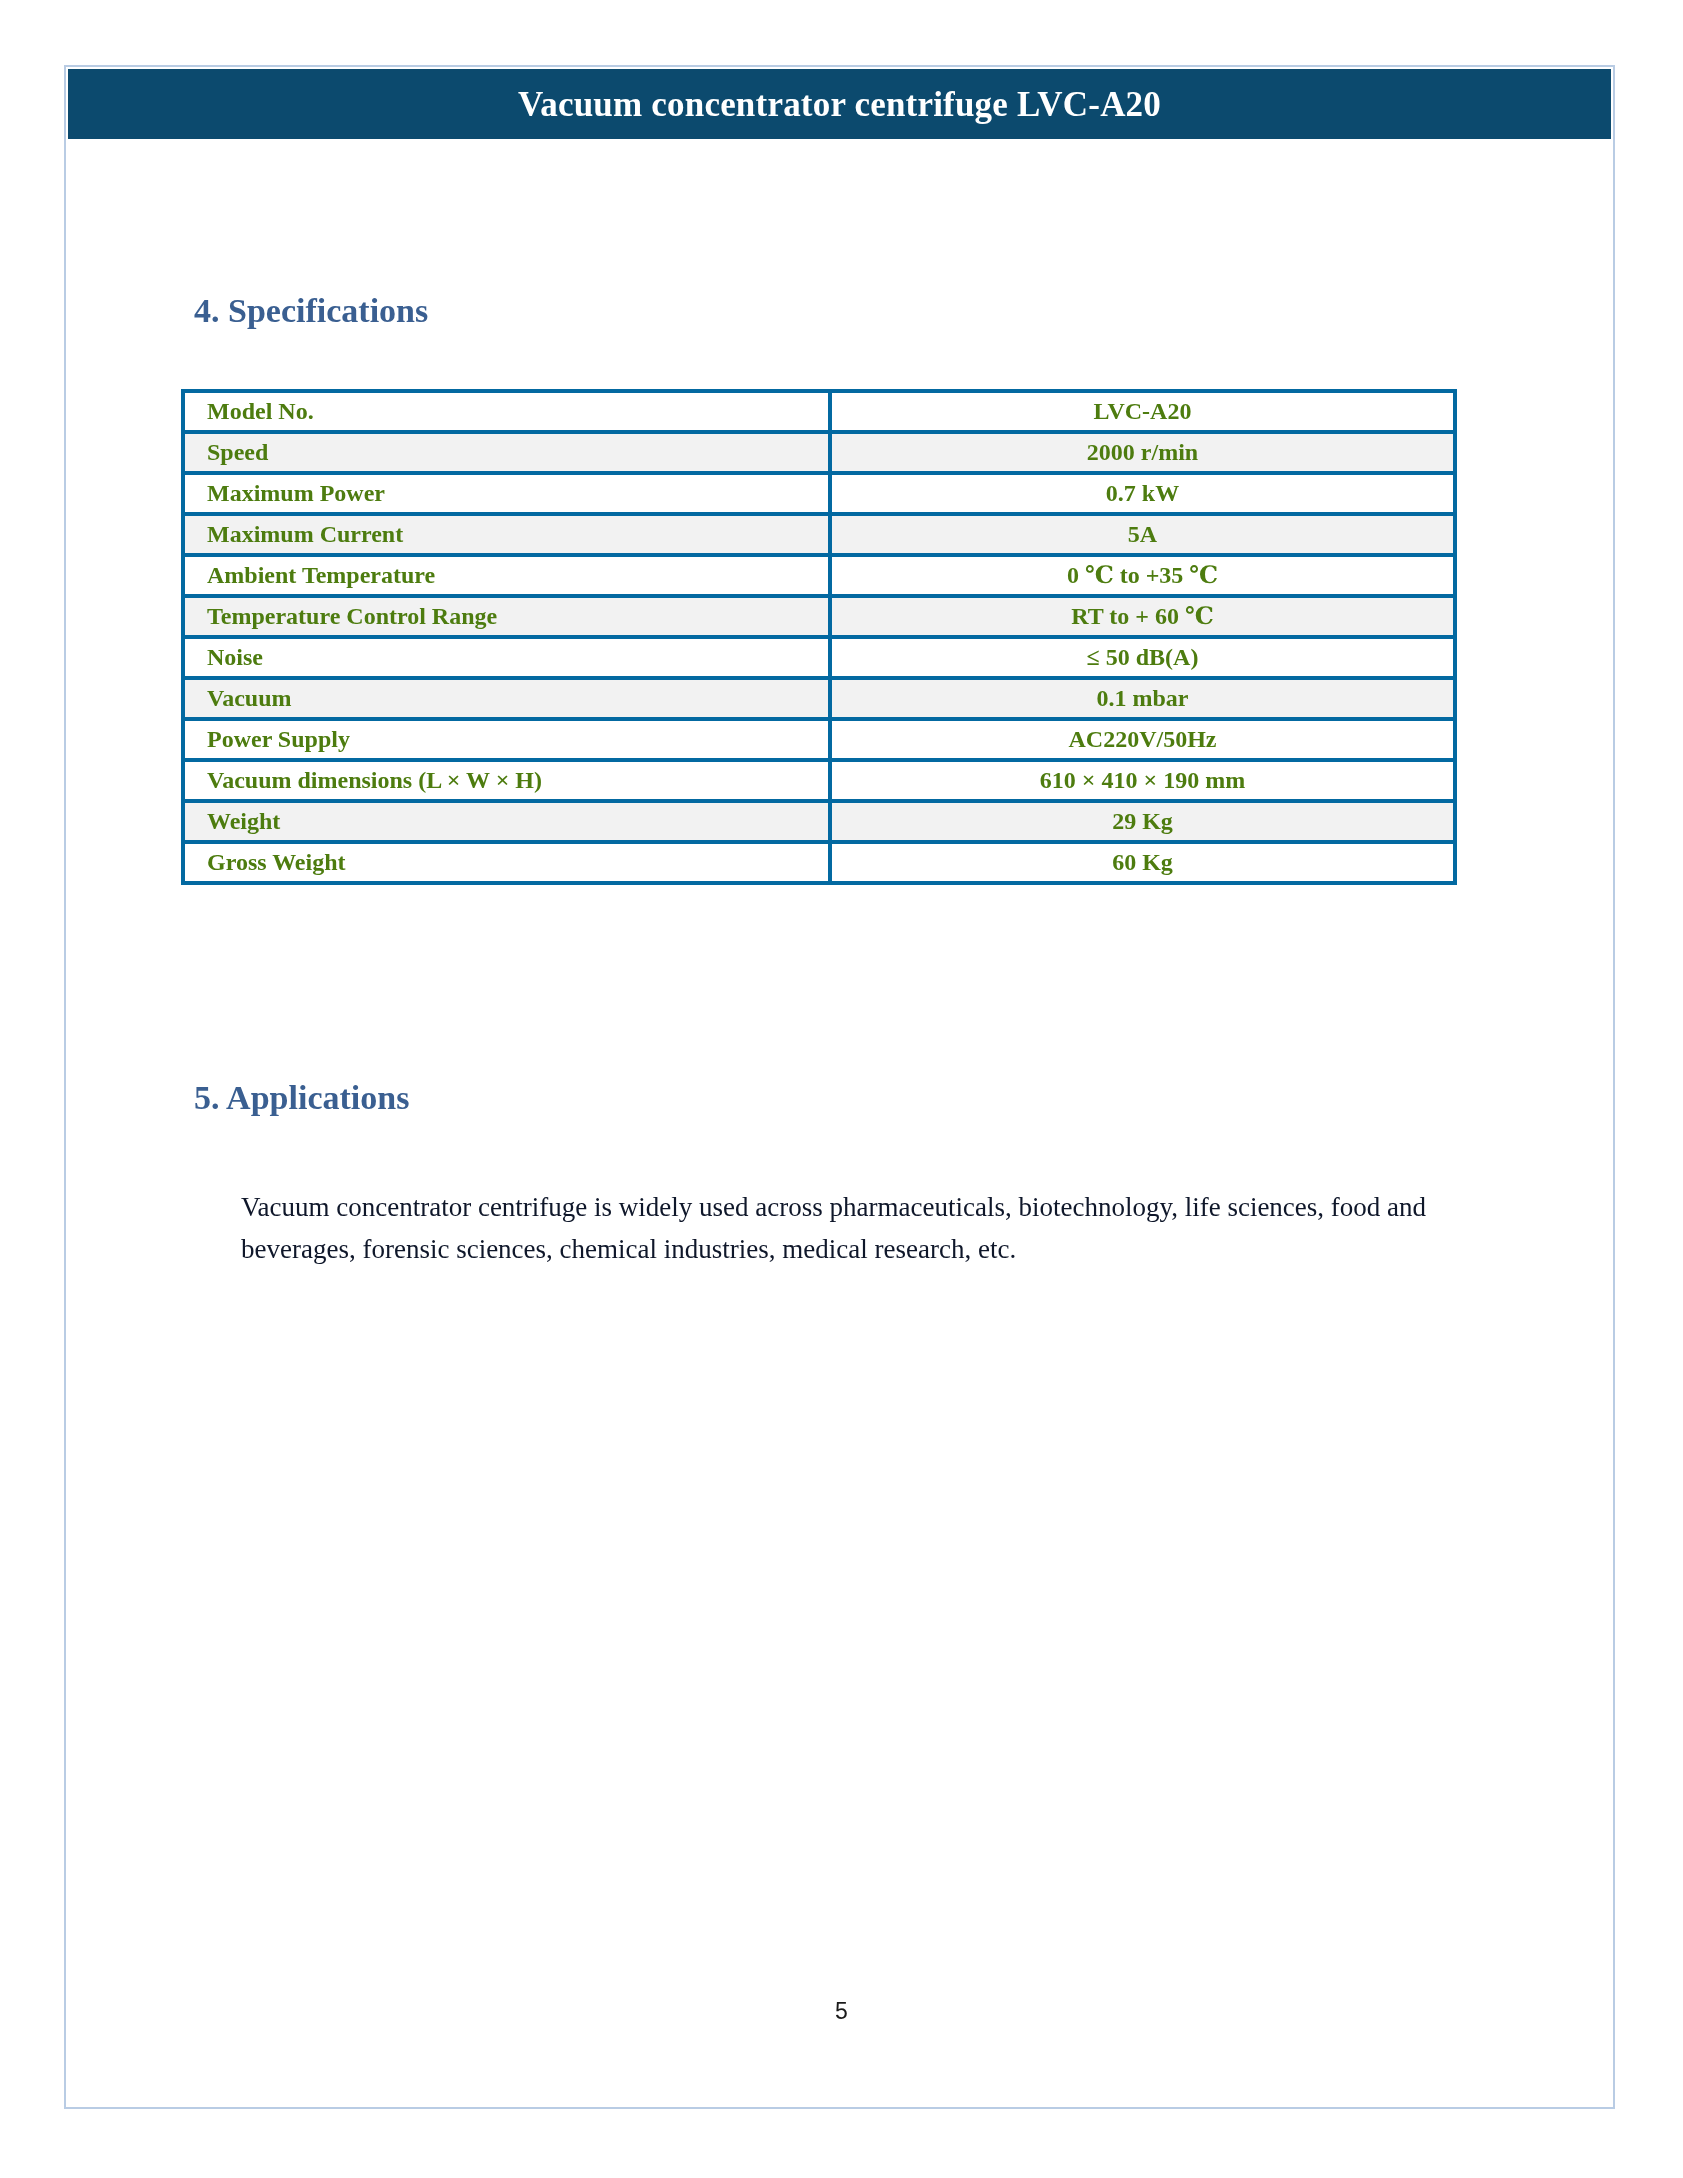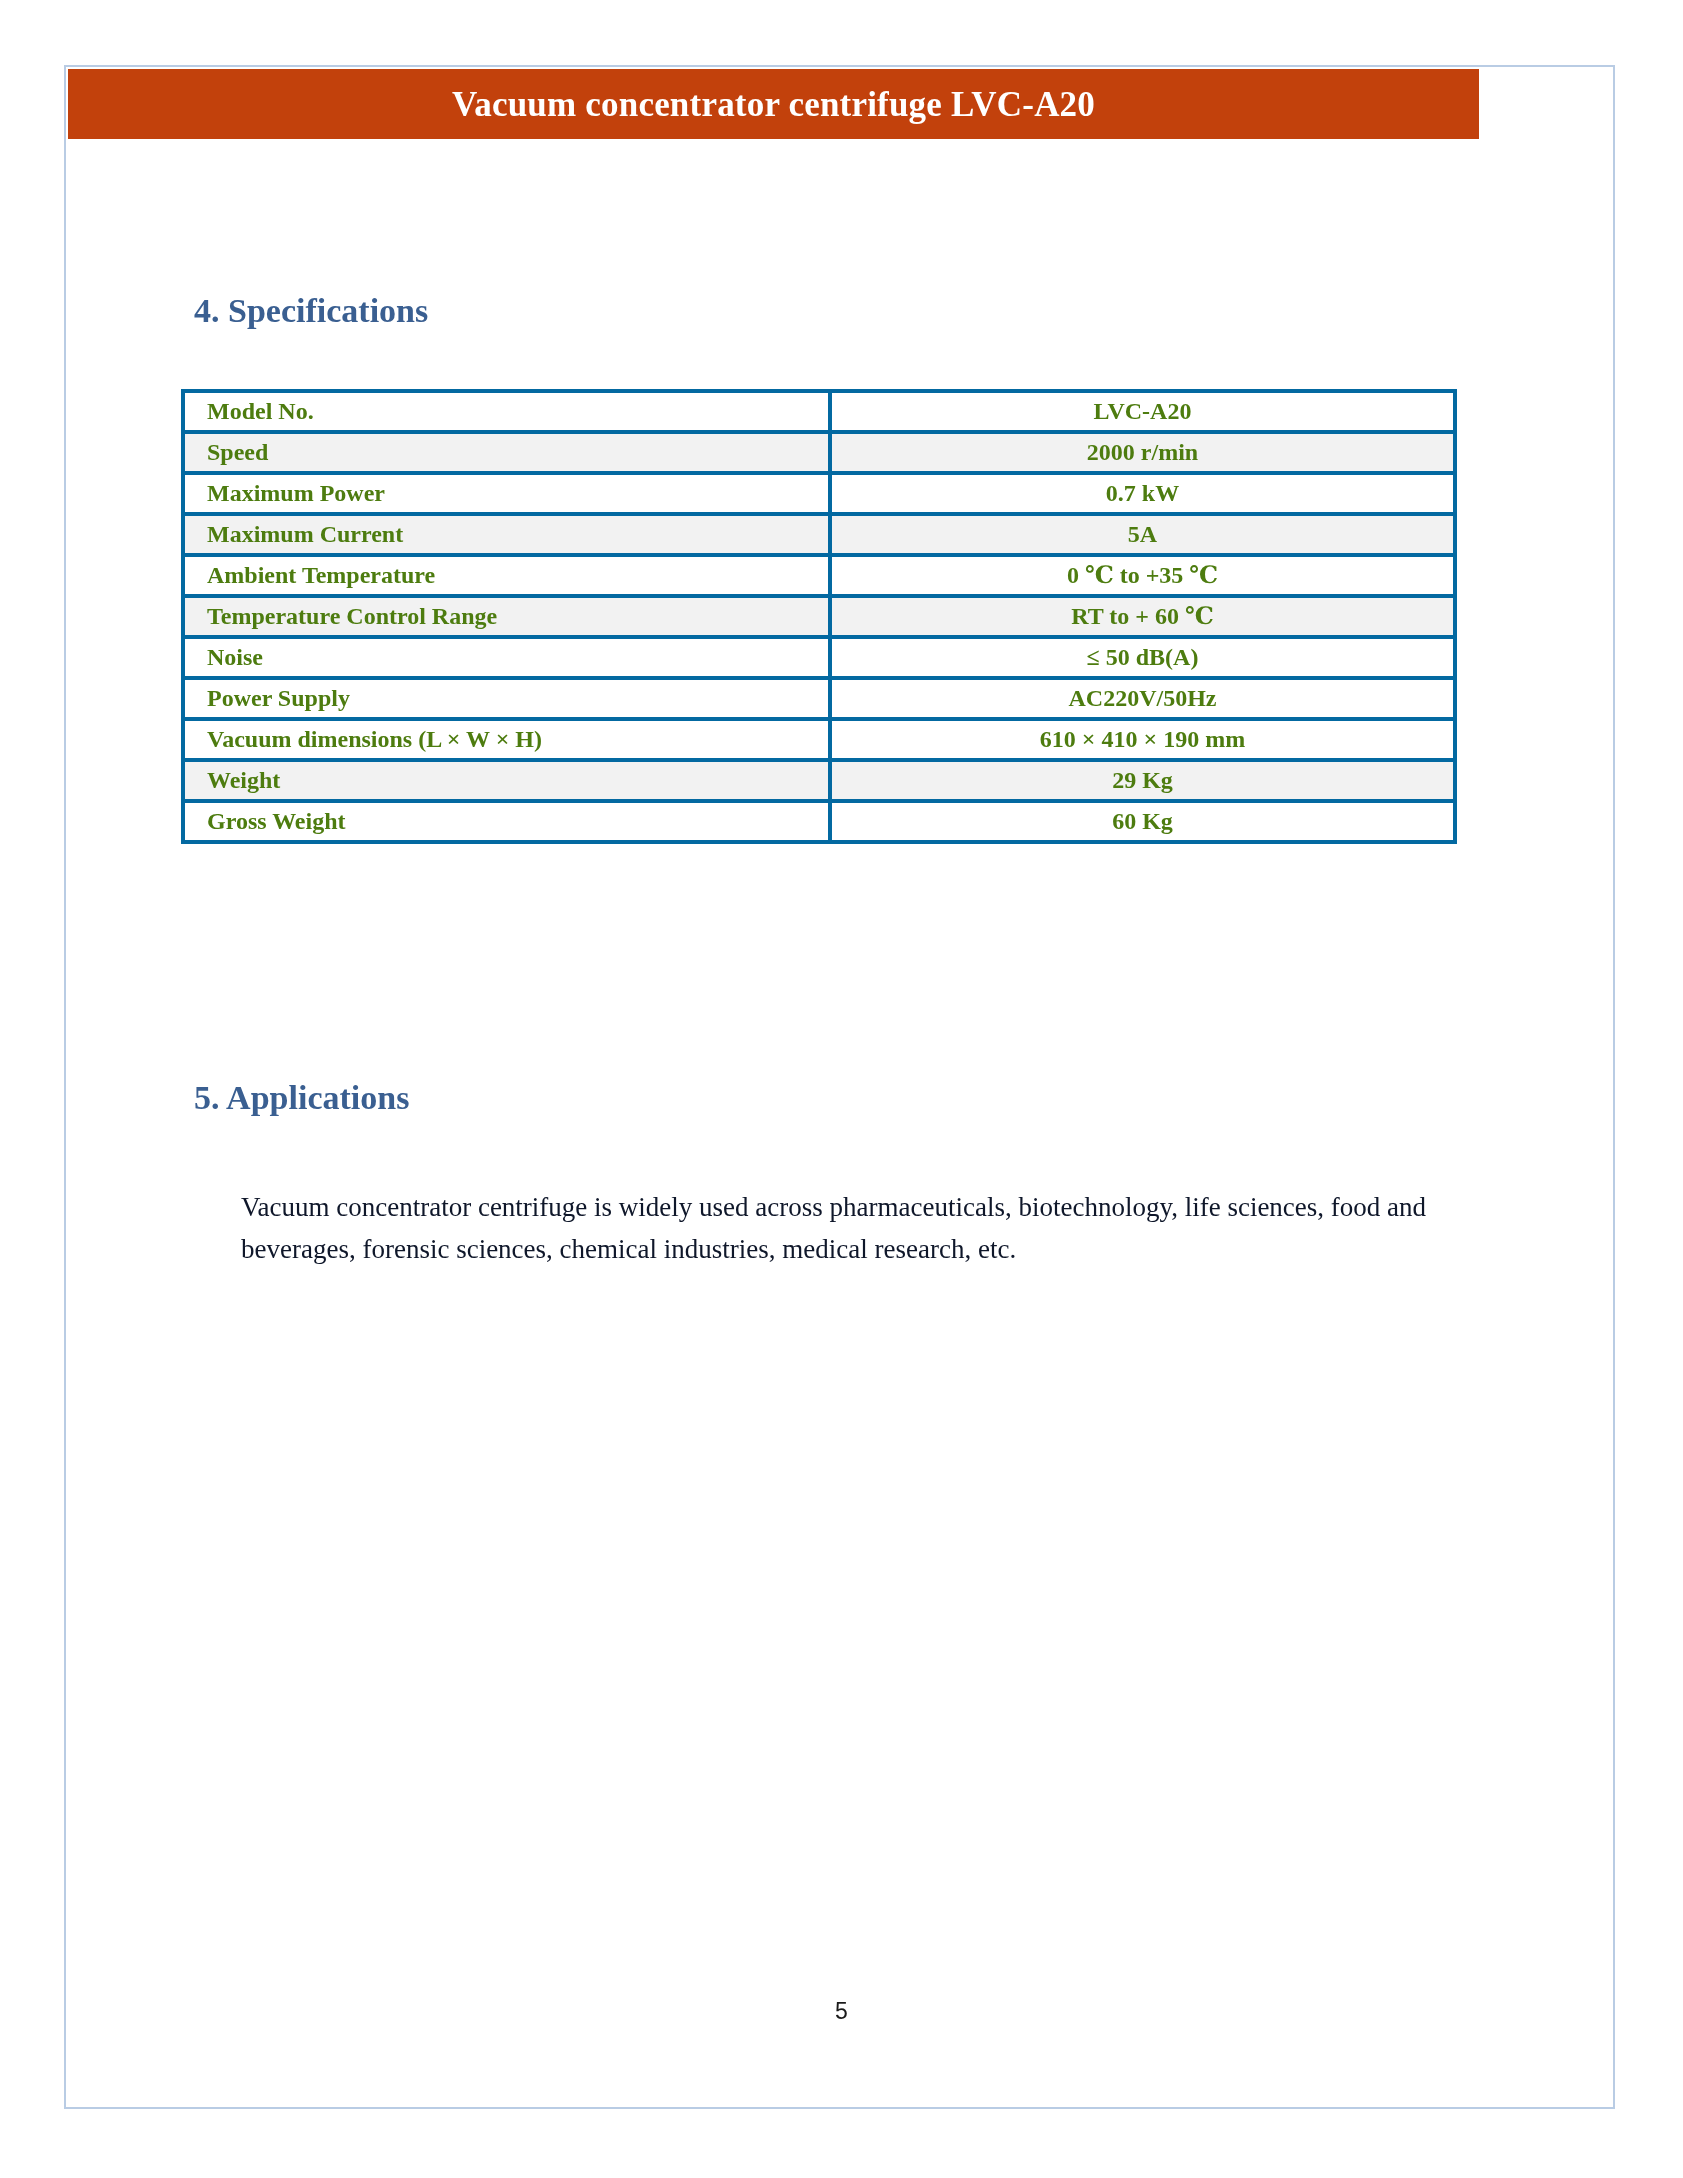--- a/index.html
+++ b/index.html
@@ -34,23 +34,23 @@
     border: 2px solid #b9cce4;
     box-sizing: border-box;
     background: transparent;
   }
 
   
   .title-banner {
     position: absolute;
     left: 68px;
     top: 69px;
-    width: 1411px;
+    width: 1543px;
     height: 70px;
-    background: #c2410c;
+    background: #0c4a6e;
     display: flex;
     align-items: center;
     justify-content: center;
   }
   .title-banner-text {
     color: #ffffff;
     font-family: "Liberation Serif", "DejaVu Serif", serif;
     font-weight: bold;
     font-size: 35px;
     letter-spacing: 0.2px;
@@ -171,20 +171,24 @@
           <td class="value">0 ℃ to +35 ℃</td>
         </tr>
         <tr class="shaded">
           <td class="label">Temperature Control Range</td>
           <td class="value">RT to + 60 ℃</td>
         </tr>
         <tr class="plain">
           <td class="label">Noise</td>
           <td class="value">≤ 50 dB(A)</td>
         </tr>
+        <tr class="shaded">
+          <td class="label">Vacuum</td>
+          <td class="value">0.1 mbar</td>
+        </tr>
         <tr class="plain">
           <td class="label">Power Supply</td>
           <td class="value">AC220V/50Hz</td>
         </tr>
         <tr class="plain">
           <td class="label">Vacuum dimensions (L × W × H)</td>
           <td class="value">610 × 410 × 190 mm</td>
         </tr>
         <tr class="shaded">
           <td class="label">Weight</td>

